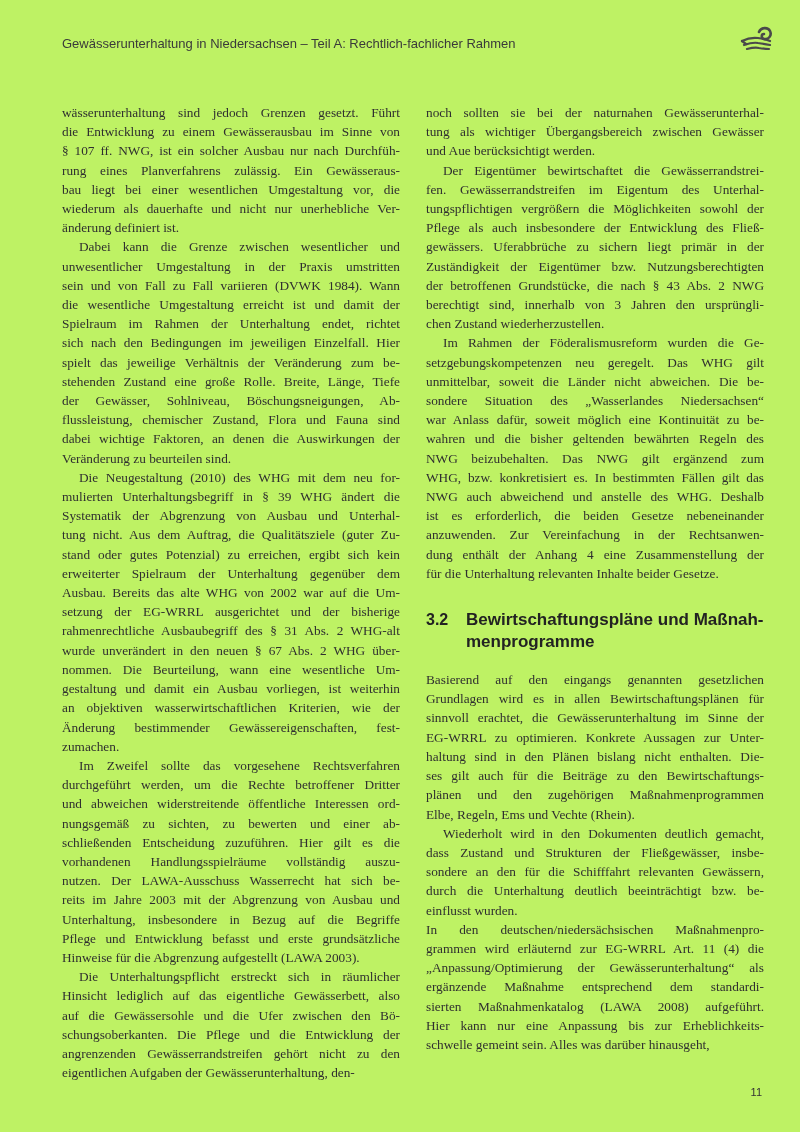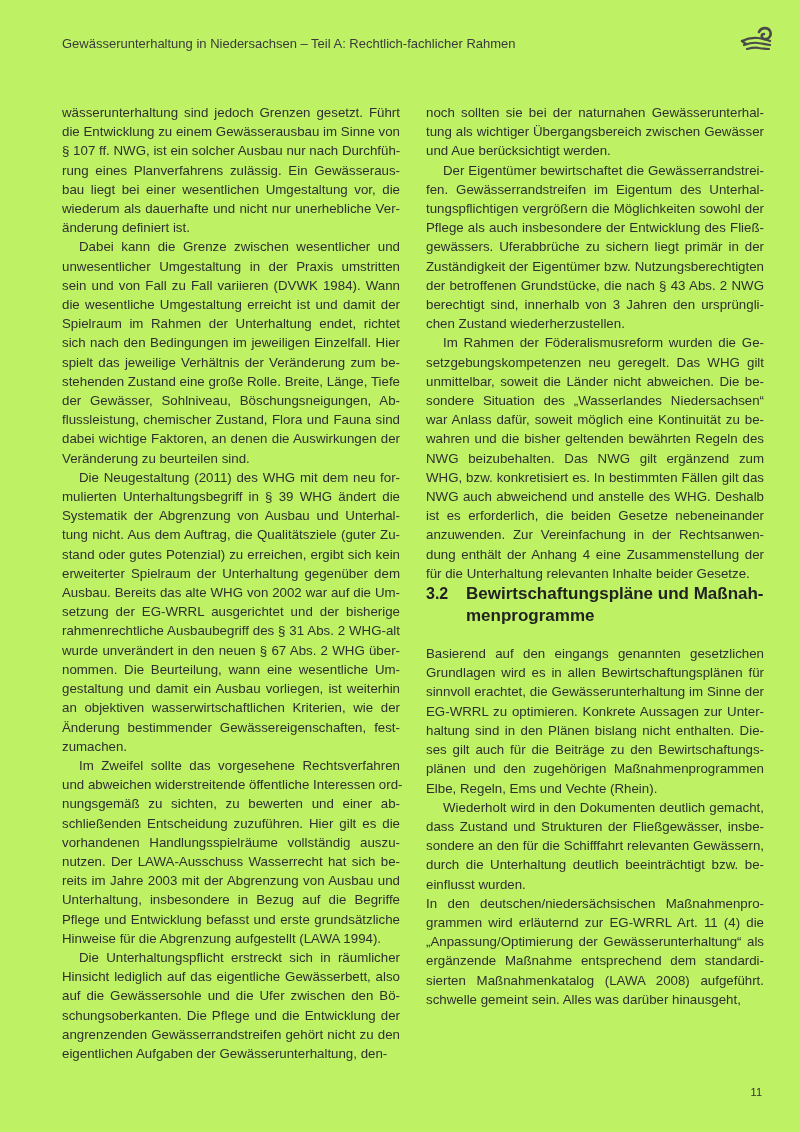--- a/index.html
+++ b/index.html
@@ -33,35 +33,36 @@
   
   .columns {
     position: absolute;
     left: 62px;
     right: 36px;
     top: 103px;
     display: flex;
     gap: 26px;
   }
   .col { flex: 1 1 0; min-width: 0; }
-  .para { margin: 0; }
+  .para { margin: 0; font-family: Liberation Serif, serif; }
   .line {
     font-size: 13.3px;
     line-height: 19.2px;
     white-space: nowrap;
     text-align: justify;
     text-align-last: justify;
     text-justify: inter-word;
     overflow: visible;
   }
   .line.last { text-align-last: left; }
   .para.indent .line:first-child { padding-left: 17px; }
   
   .heading {
     display: flex;
+    margin-top: 26px;
     margin-bottom: 17px;
     font-weight: bold;
     color: #222222;
   }
   .hnum {
     flex: 0 0 40px;
     font-size: 16px;
     line-height: 22px;
   }
   .htext { flex: 1; }
@@ -117,47 +118,48 @@
           <div class="line">Spielraum im Rahmen der Unterhaltung endet, richtet</div>
           <div class="line">sich nach den Bedingungen im jeweiligen Einzelfall. Hier</div>
           <div class="line">spielt das jeweilige Verhältnis der Veränderung zum be-</div>
           <div class="line">stehenden Zustand eine große Rolle. Breite, Länge, Tiefe</div>
           <div class="line">der Gewässer, Sohlniveau, Böschungsneigungen, Ab-</div>
           <div class="line">flussleistung, chemischer Zustand, Flora und Fauna sind</div>
           <div class="line">dabei wichtige Faktoren, an denen die Auswirkungen der</div>
           <div class="line last">Veränderung zu beurteilen sind.</div>
         </div>
         <div class="para indent">
-          <div class="line">Die Neugestaltung (2011) des WHG mit dem neu for-</div>
+          <div class="line">Die Neugestaltung (2010) des WHG mit dem neu for-</div>
           <div class="line">mulierten Unterhaltungsbegriff in § 39 WHG ändert die</div>
           <div class="line">Systematik der Abgrenzung von Ausbau und Unterhal-</div>
           <div class="line">tung nicht. Aus dem Auftrag, die Qualitätsziele (guter Zu-</div>
           <div class="line">stand oder gutes Potenzial) zu erreichen, ergibt sich kein</div>
           <div class="line">erweiterter Spielraum der Unterhaltung gegenüber dem</div>
           <div class="line">Ausbau. Bereits das alte WHG von 2002 war auf die Um-</div>
           <div class="line">setzung der EG-WRRL ausgerichtet und der bisherige</div>
           <div class="line">rahmenrechtliche Ausbaubegriff des § 31 Abs. 2 WHG-alt</div>
           <div class="line">wurde unverändert in den neuen § 67 Abs. 2 WHG über-</div>
           <div class="line">nommen. Die Beurteilung, wann eine wesentliche Um-</div>
           <div class="line">gestaltung und damit ein Ausbau vorliegen, ist weiterhin</div>
           <div class="line">an objektiven wasserwirtschaftlichen Kriterien, wie der</div>
           <div class="line">Änderung bestimmender Gewässereigenschaften, fest-</div>
           <div class="line last">zumachen.</div>
         </div>
         <div class="para indent">
           <div class="line">Im Zweifel sollte das vorgesehene Rechtsverfahren</div>
+          <div class="line">durchgeführt werden, um die Rechte betroffener Dritter</div>
           <div class="line">und abweichen widerstreitende öffentliche Interessen ord-</div>
           <div class="line">nungsgemäß zu sichten, zu bewerten und einer ab-</div>
           <div class="line">schließenden Entscheidung zuzuführen. Hier gilt es die</div>
           <div class="line">vorhandenen Handlungsspielräume vollständig auszu-</div>
           <div class="line">nutzen. Der LAWA-Ausschuss Wasserrecht hat sich be-</div>
           <div class="line">reits im Jahre 2003 mit der Abgrenzung von Ausbau und</div>
           <div class="line">Unterhaltung, insbesondere in Bezug auf die Begriffe</div>
           <div class="line">Pflege und Entwicklung befasst und erste grundsätzliche</div>
-          <div class="line last">Hinweise für die Abgrenzung aufgestellt (LAWA 1994).</div>
+          <div class="line last">Hinweise für die Abgrenzung aufgestellt (LAWA 2003).</div>
         </div>
         <div class="para indent">
           <div class="line">Die Unterhaltungspflicht erstreckt sich in räumlicher</div>
           <div class="line">Hinsicht lediglich auf das eigentliche Gewässerbett, also</div>
           <div class="line">auf die Gewässersohle und die Ufer zwischen den Bö-</div>
           <div class="line">schungsoberkanten. Die Pflege und die Entwicklung der</div>
           <div class="line">angrenzenden Gewässerrandstreifen gehört nicht zu den</div>
           <div class="line last">eigentlichen Aufgaben der Gewässerunterhaltung, den-</div>
         </div>
       </div>
@@ -216,20 +218,21 @@
           <div class="line">sondere an den für die Schifffahrt relevanten Gewässern,</div>
           <div class="line">durch die Unterhaltung deutlich beeinträchtigt bzw. be-</div>
           <div class="line last">einflusst wurden.</div>
         </div>
         <div class="para">
           <div class="line">In den deutschen/niedersächsischen Maßnahmenpro-</div>
           <div class="line">grammen wird erläuternd zur EG-WRRL Art. 11 (4) die</div>
           <div class="line">„Anpassung/Optimierung der Gewässerunterhaltung“ als</div>
           <div class="line">ergänzende Maßnahme entsprechend dem standardi-</div>
           <div class="line">sierten Maßnahmenkatalog (LAWA 2008) aufgeführt.</div>
+          <div class="line">Hier kann nur eine Anpassung bis zur Erheblichkeits-</div>
           <div class="line last">schwelle gemeint sein. Alles was darüber hinausgeht,</div>
         </div>
       </div>
   </main>
 
   <div class="page-number">11</div>
 
 </div>
 
 </body></html>

